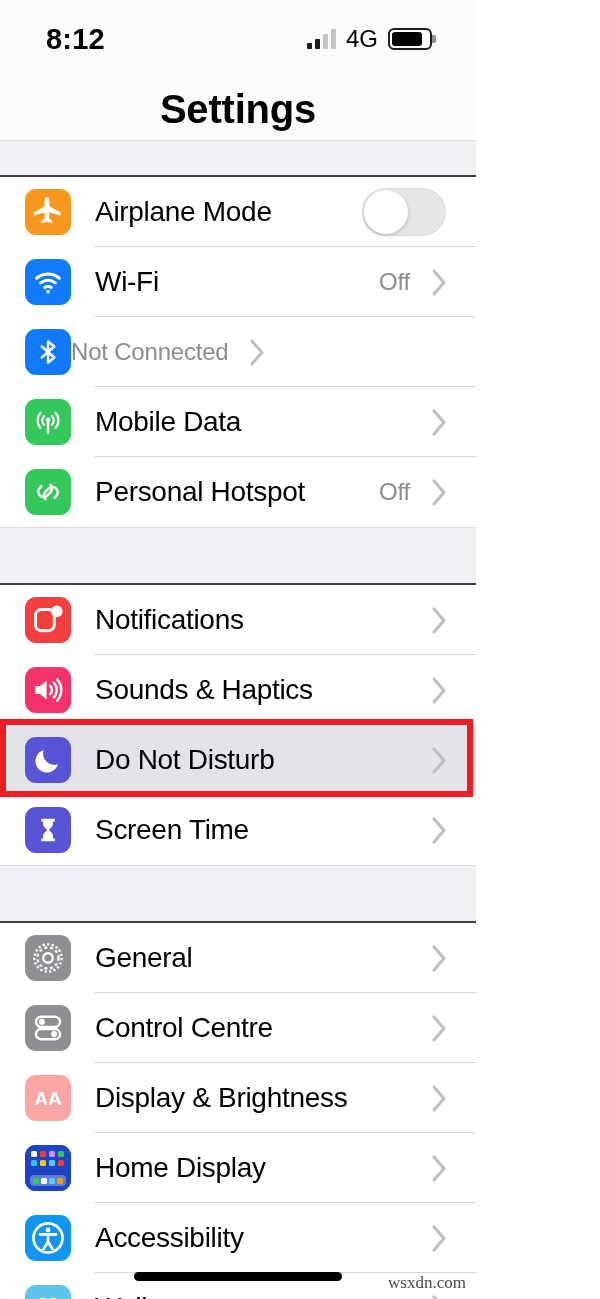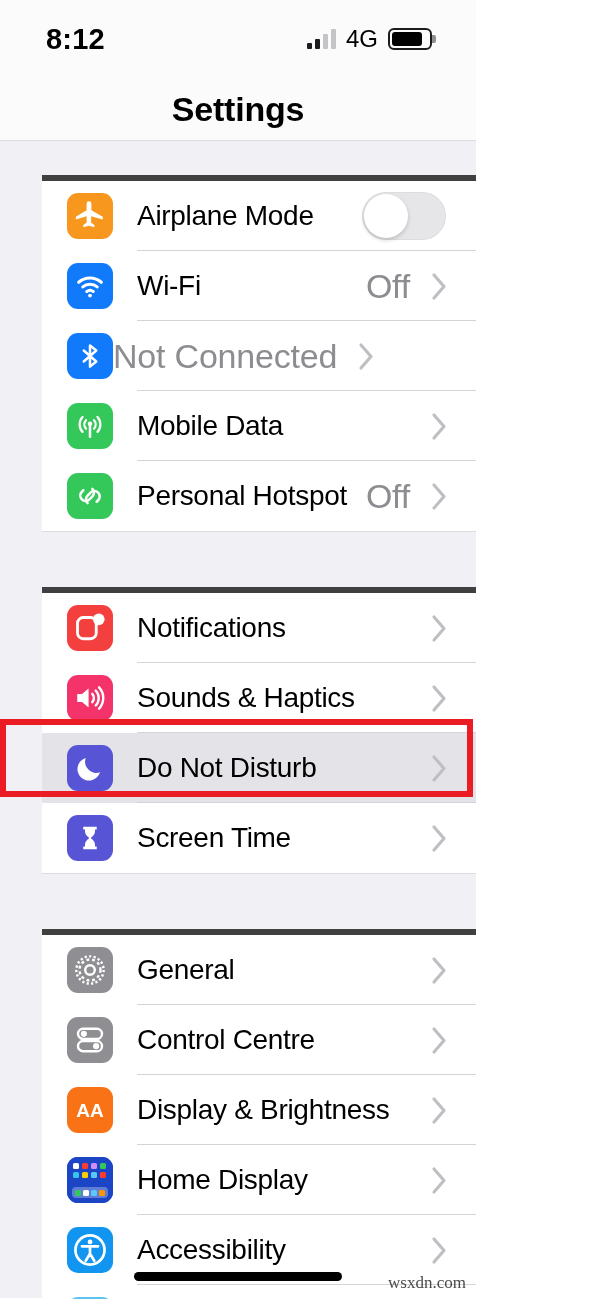--- a/index.html
+++ b/index.html
@@ -78,41 +78,40 @@
   
   .navbar {
     height: 63px;
     background: #fbfbfb;
     display: flex;
     align-items: center;
     justify-content: center;
     border-bottom: 1px solid #dcdce0;
   }
   .nav-title {
-    font-size: 34px;
+    font-size: 40px;
     font-weight: bold;
     color: #000;
     letter-spacing: -0.2px;
   }
 
   
   .list {
     background: #f1f1f5;
     height: calc(1299px - 78px - 64px);
     position: relative;
   }
   .gap { background: #f1f1f5; }
   .gap-top { height: 34px; }
   .gap-mid { height: 55px; }
 
   .group {
     background: #ffffff;
-    border-top: 6px solid #404040;
+    border-top: 2px solid #404040;
     border-bottom: 1px solid #dcdce0;
-    margin-left: 42px;
   }
   .row {
     position: relative;
     display: flex;
     align-items: center;
     height: 70px;
     padding-left: 25px;
     background: #ffffff;
   }
   .row.highlight { background: #e3e3e8; justify-content: center; }
@@ -137,21 +136,21 @@
 
   .row-label {
     margin-left: 24px;
     font-size: 28px;
     color: #000;
     letter-spacing: -0.3px;
     flex: 1 1 auto;
     white-space: nowrap;
   }
   .row-value {
-    font-size: 34px;
+    font-size: 24px;
     color: #8c8c91;
     margin-right: 14px;
     white-space: nowrap;
     letter-spacing: -0.2px;
   }
   .chevron {
     width: 30px;
     margin-right: 22px;
     display: flex;
     align-items: center;
@@ -406,21 +405,21 @@
           </div>
           <div class="row-label">Control Centre</div>
           <div class="chevron">
             <svg width="17" height="29" viewBox="0 0 17 29">
               <path fill="none" stroke="#BEBEC3" stroke-width="3.1" stroke-linecap="round" stroke-linejoin="round" d="M3 3l10 11.5L3 26"></path>
             </svg>
           </div>
           <div class="sep"></div>
         </div>
         <div class="row" id="r-2-2">
-          <div class="app-icon" style="background:#f97316">
+          <div class="app-icon" style="background:#fca5a5">
             <svg width="40" height="40" viewBox="0 0 40 40">
               <text x="20" y="27" text-anchor="middle" font-family="Liberation Sans, sans-serif" font-size="19" font-weight="bold" fill="white">AA</text>
             </svg>
           </div>
           <div class="row-label">Display &amp; Brightness</div>
           <div class="chevron">
             <svg width="17" height="29" viewBox="0 0 17 29">
               <path fill="none" stroke="#BEBEC3" stroke-width="3.1" stroke-linecap="round" stroke-linejoin="round" d="M3 3l10 11.5L3 26"></path>
             </svg>
           </div>

